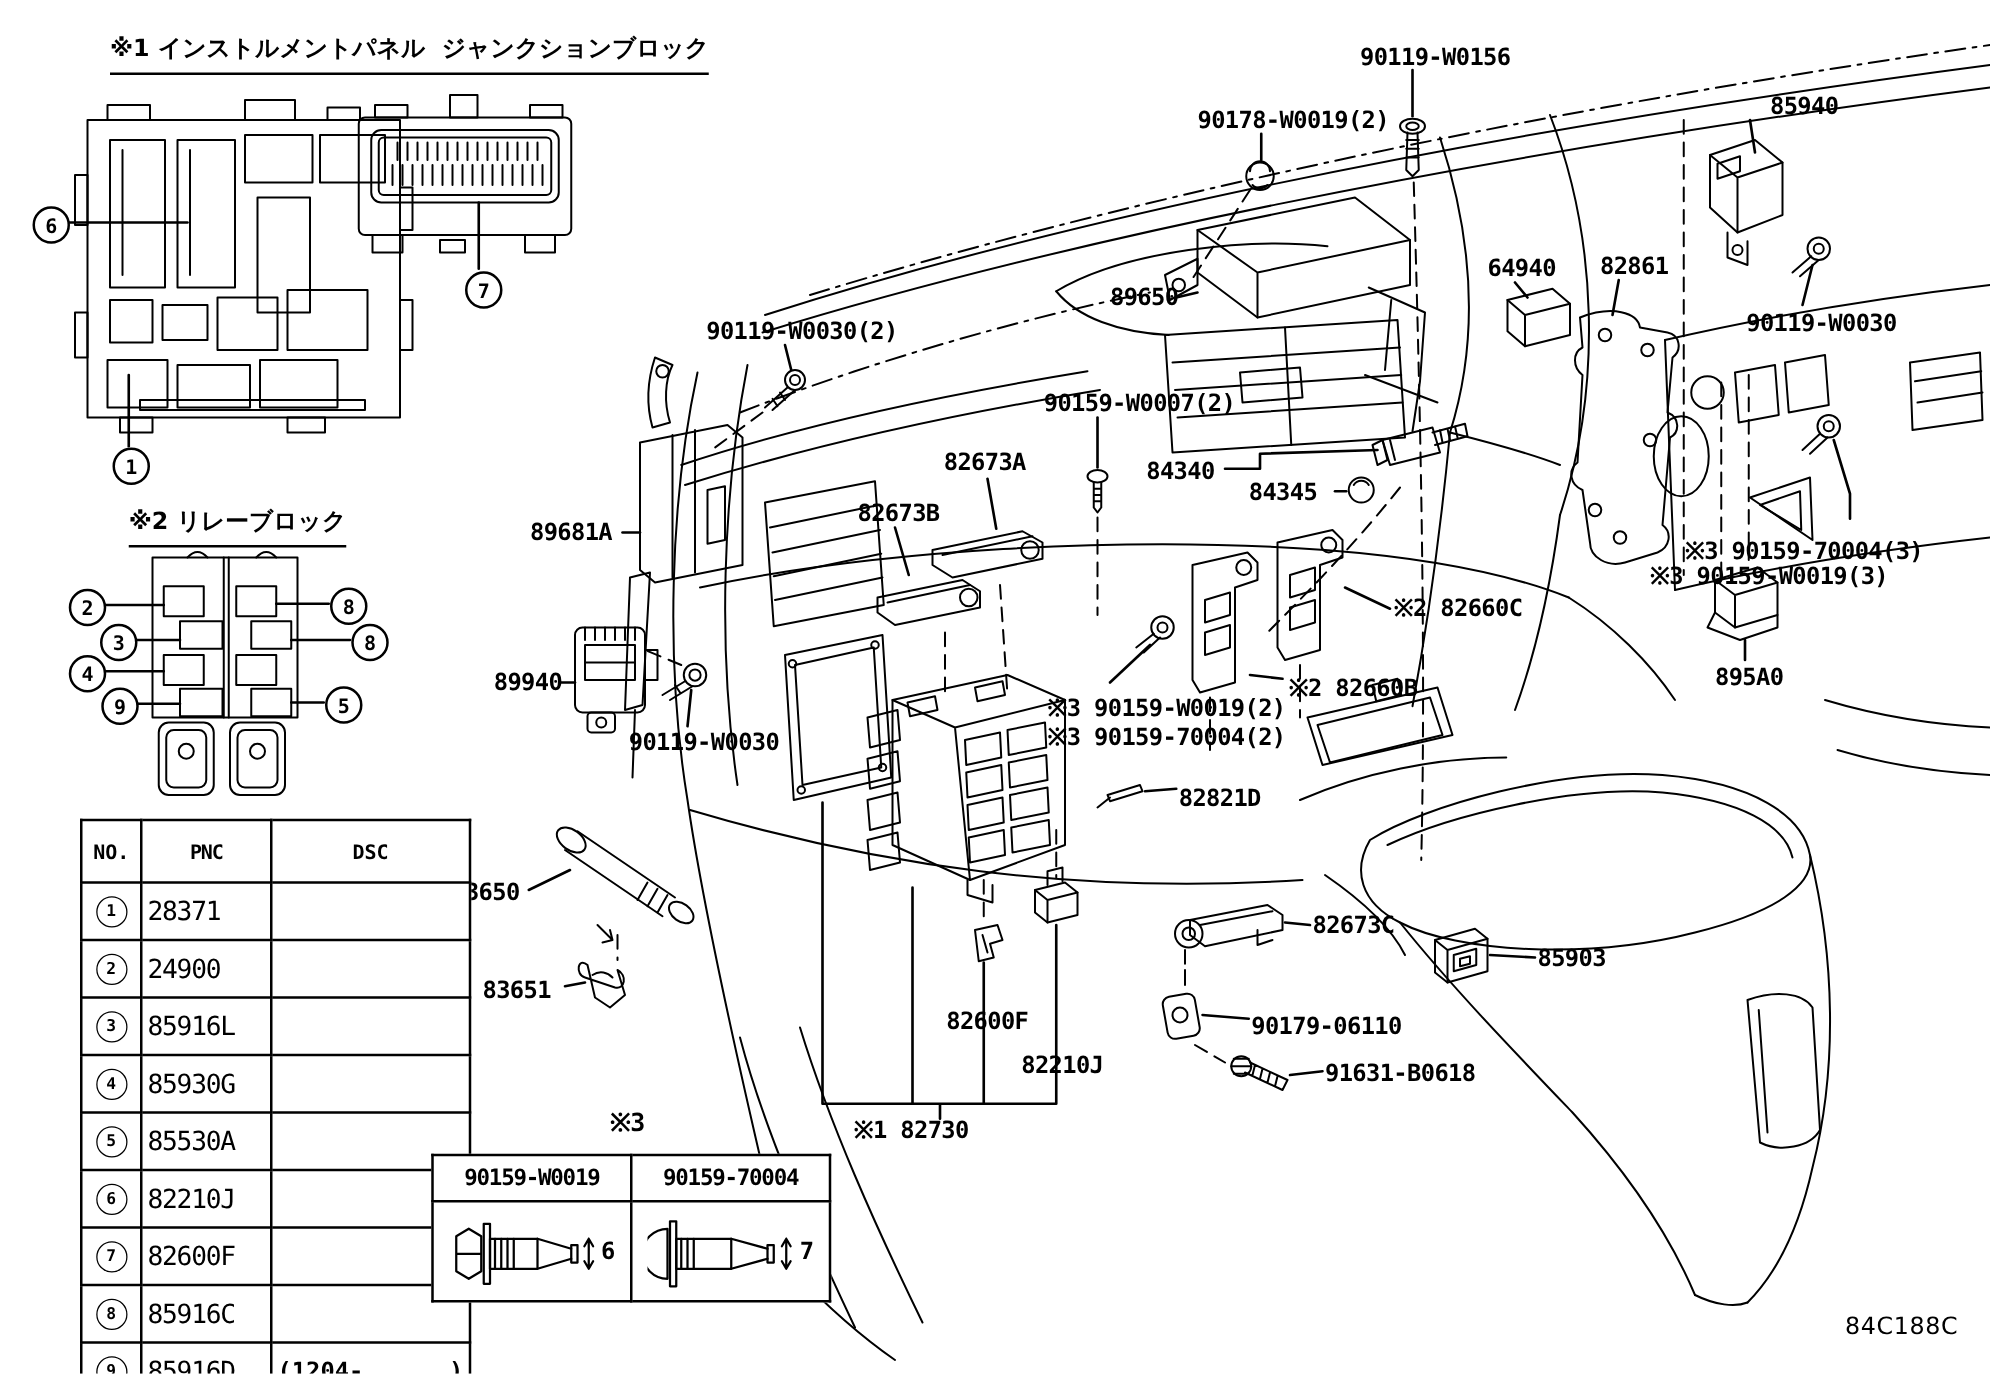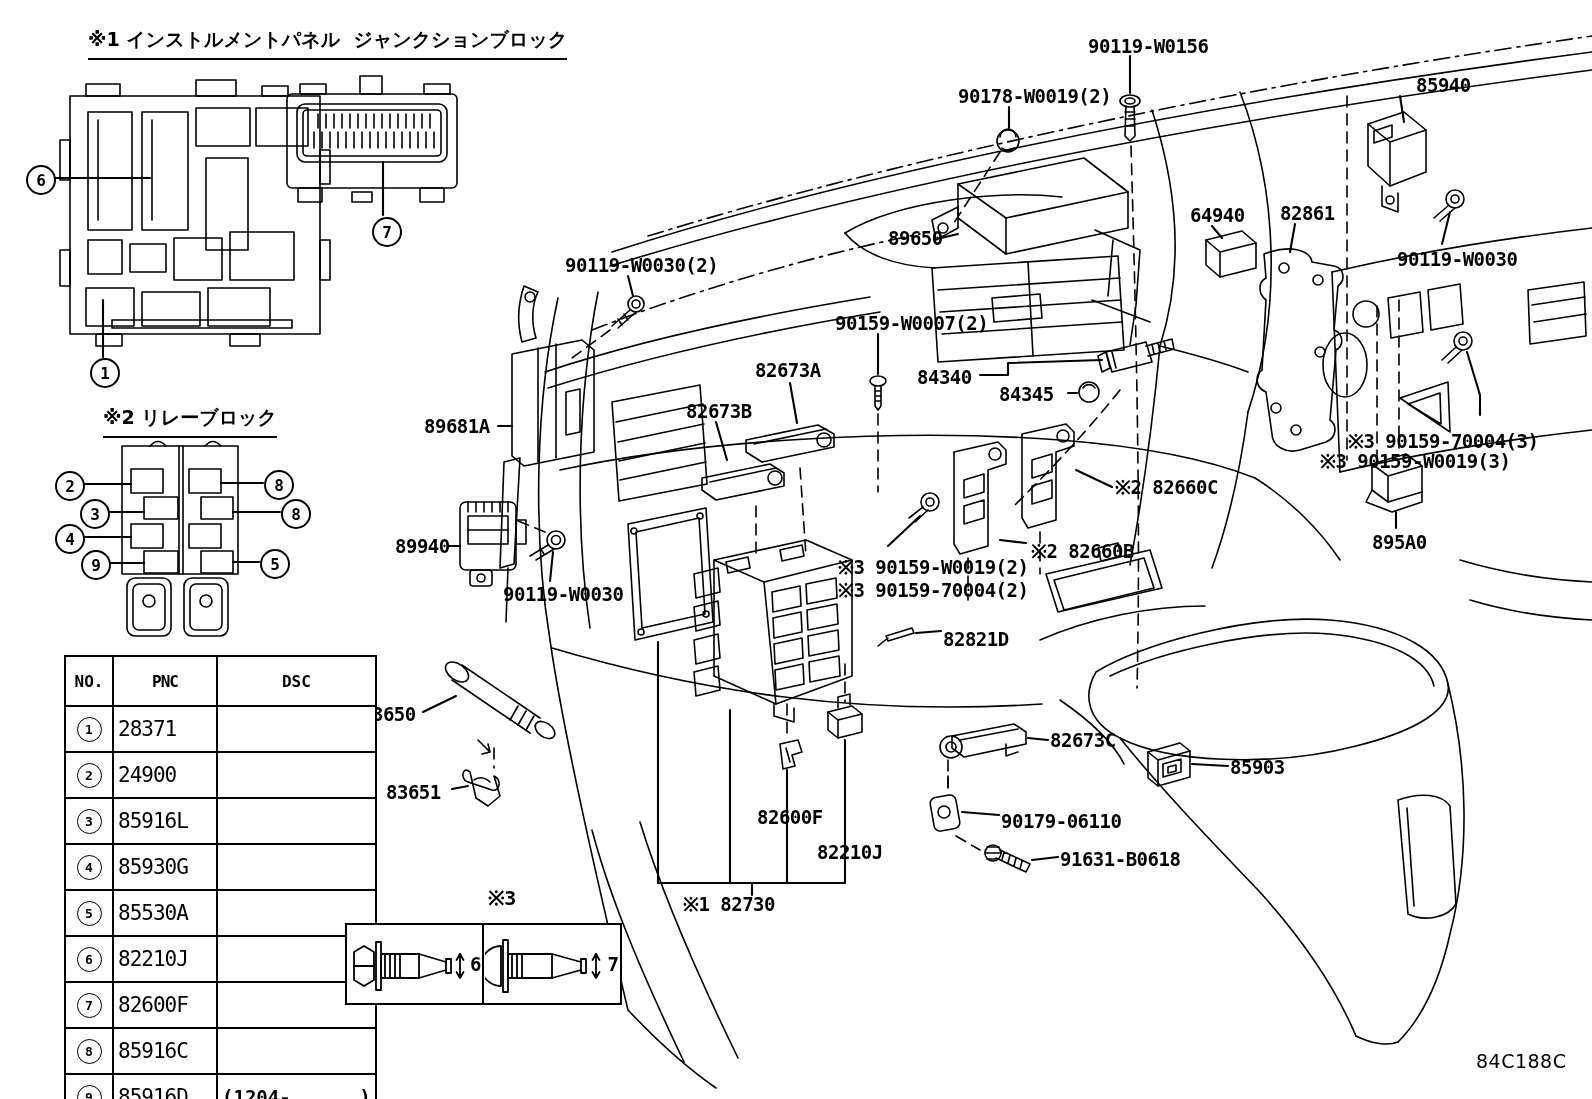--- a/index.html
+++ b/index.html
@@ -492,20 +492,24 @@
     <tr>
           <td class="c-no"><span class="tcirc">9</span></td>
           <td class="c-pnc">85916D</td>
           <td class="c-dsc">(1204-      )</td>
         </tr>
   </tbody>
     </table>
 
   <table class="btable">
     <tbody>
+        <tr>
+      <td class="bh">90159-W0019</td>
+      <td class="bh">90159-70004</td>
+    </tr>
     <tr>
       <td class="bb">
         <div class="bcell">
           <svg width="120" height="64" viewBox="0 0 120 64">
             <g style="stroke:#000;fill:none;stroke-width:1.8;stroke-linecap:round;stroke-linejoin:round;">
               <path d="M6,20 L16,14 L26,20 L26,48 L16,54 L6,48 Z M6,34 H26"></path>
               <rect x="28" y="10" width="5" height="48"></rect>
               <rect x="33" y="22" width="38" height="24"></rect>
               <path d="M37,22 V46 M42,22 V46 M47,22 V46 M52,22 V46"></path>
               <path d="M71,22 L98,30 M71,46 L98,38"></path>

